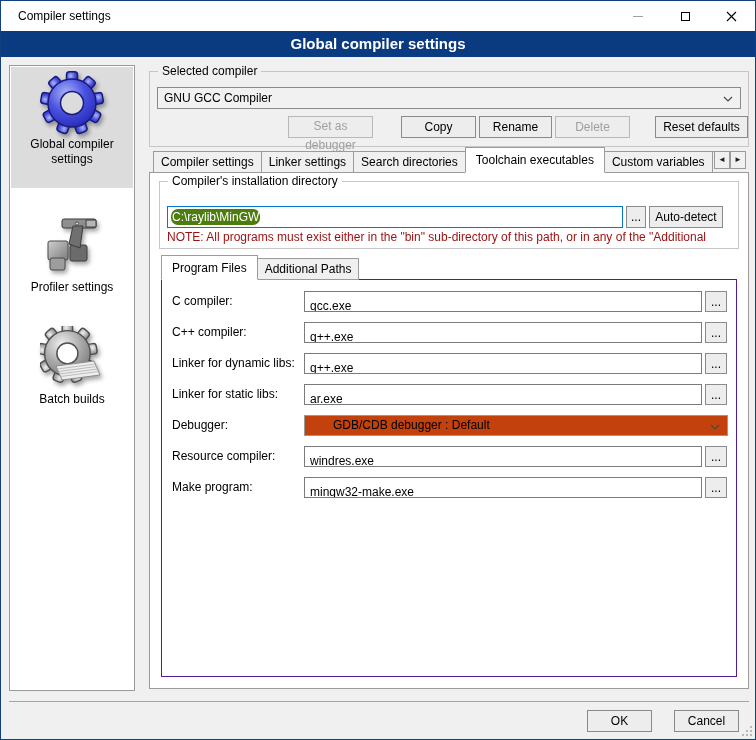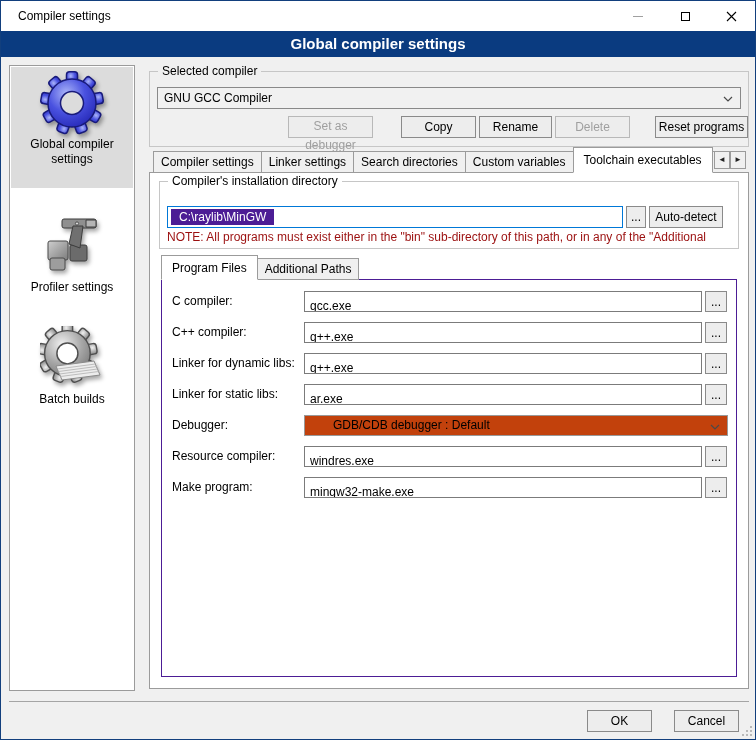--- a/index.html
+++ b/index.html
@@ -39,21 +39,21 @@
   .tab{height:22px;line-height:20px;padding:0 7px;background:#f0f0f0;border:1px solid #9b9b9b;margin-right:-1px;white-space:nowrap;cursor:default;}
   .tab.active{height:26px;line-height:25px;background:#fff;border-bottom:1px solid #fff;position:relative;z-index:4;padding:0 10px;}
   .tabs-inner .tab.active{height:25px;line-height:24px;}
   .tab.clip{width:33px;overflow:hidden;padding-right:0;}
   .tarrow{position:absolute;top:150px;width:16px;height:18px;background:#f0f0f0;border:1px solid #9b9b9b;font-size:8px;line-height:16px;text-align:center;color:#222;z-index:5;}
   
   .tabpage{position:absolute;left:148px;top:171px;width:600px;height:517px;background:#fff;border:1px solid #9b9b9b;z-index:2;}
   .subpage{position:absolute;left:160px;top:278px;width:576px;height:398px;background:#fff;border:1px solid #4c1d95;z-index:2;}
   
   .pathbox{position:absolute;left:166px;top:205px;width:456px;height:22px;background:#fff;border:1px solid #0078d7;line-height:20px;padding-left:3px;z-index:3;}
-  .seltext{background:#4c1d95;color:#fff;padding:1px 8px;}
+  .seltext{background:#4d7c0f;color:#fff;padding:1px 1px;border-radius:7px;}
   .note{position:absolute;left:166px;top:229px;width:566px;height:15px;color:#9b0f0f;white-space:nowrap;overflow:hidden;z-index:3;}
   
   .frow{position:absolute;left:0;width:100%;height:22px;}
   .flabel{position:absolute;left:10px;top:0;line-height:21px;}
   .tfield{position:absolute;left:142px;top:0;width:398px;height:21px;border:1px solid #7b7b7b;background:#fff;font-size:12px;padding:8px 0 0 5px;margin:0;}
   .fbrowse{left:543px;top:0;width:22px;height:21px;line-height:18px;}
   .fcombo{left:142px;top:0;width:424px;height:21px;line-height:19px;}
   
   .fsep{position:absolute;left:8px;top:700px;width:740px;height:1px;background:#a5a5a5;}
   .grip{position:absolute;right:2px;bottom:2px;}
@@ -159,28 +159,28 @@
   <div class="combo" style="left:156px;top:86px;width:584px;">
     <span>GNU GCC Compiler</span>
     <svg class="chev" width="10" height="6" viewBox="0 0 10 6">
         <path d="M1 1 L5 5 L9 1" fill="none" stroke="#4a4a4a" stroke-width="1.2"></path>
       </svg>
   </div>
   <button class="btn dis" style="left:287px;top:115px;width:85px;">Set as debugger</button>
   <button class="btn" style="left:400px;top:115px;width:75px;">Copy</button>
   <button class="btn" style="left:478px;top:115px;width:73px;">Rename</button>
   <button class="btn dis" style="left:554px;top:115px;width:75px;">Delete</button>
-  <button class="btn" style="left:654px;top:115px;width:93px;">Reset programs</button>
+  <button class="btn" style="left:654px;top:115px;width:93px;">Reset defaults</button>
 
   <div class="tabs tabs-outer">
     <div class="tab">Compiler settings</div>
     <div class="tab">Linker settings</div>
     <div class="tab">Search directories</div>
+    <div class="tab active">Toolchain executables</div>
     <div class="tab">Custom variables</div>
-    <div class="tab active">Toolchain executables</div>
     <div class="tab clip">Build</div>
   </div>
   <div class="tarrow" style="left:713px;">◄</div>
   <div class="tarrow" style="left:729px;">►</div>
 
   <div class="tabpage"></div>
 
   <div class="group" style="left:158px;top:180px;width:580px;height:68px;z-index:3;">
     <span class="glegend bg-white">Compiler's installation directory</span>
   </div>

